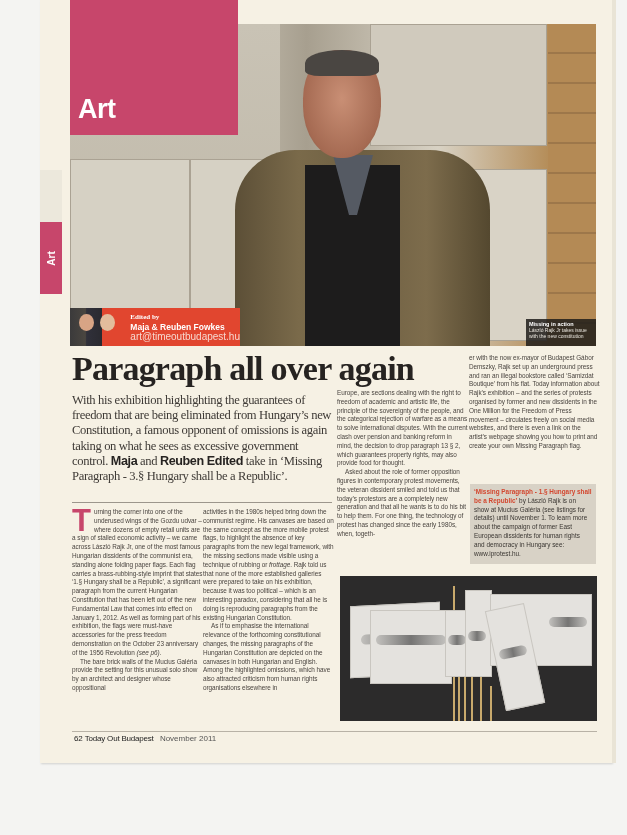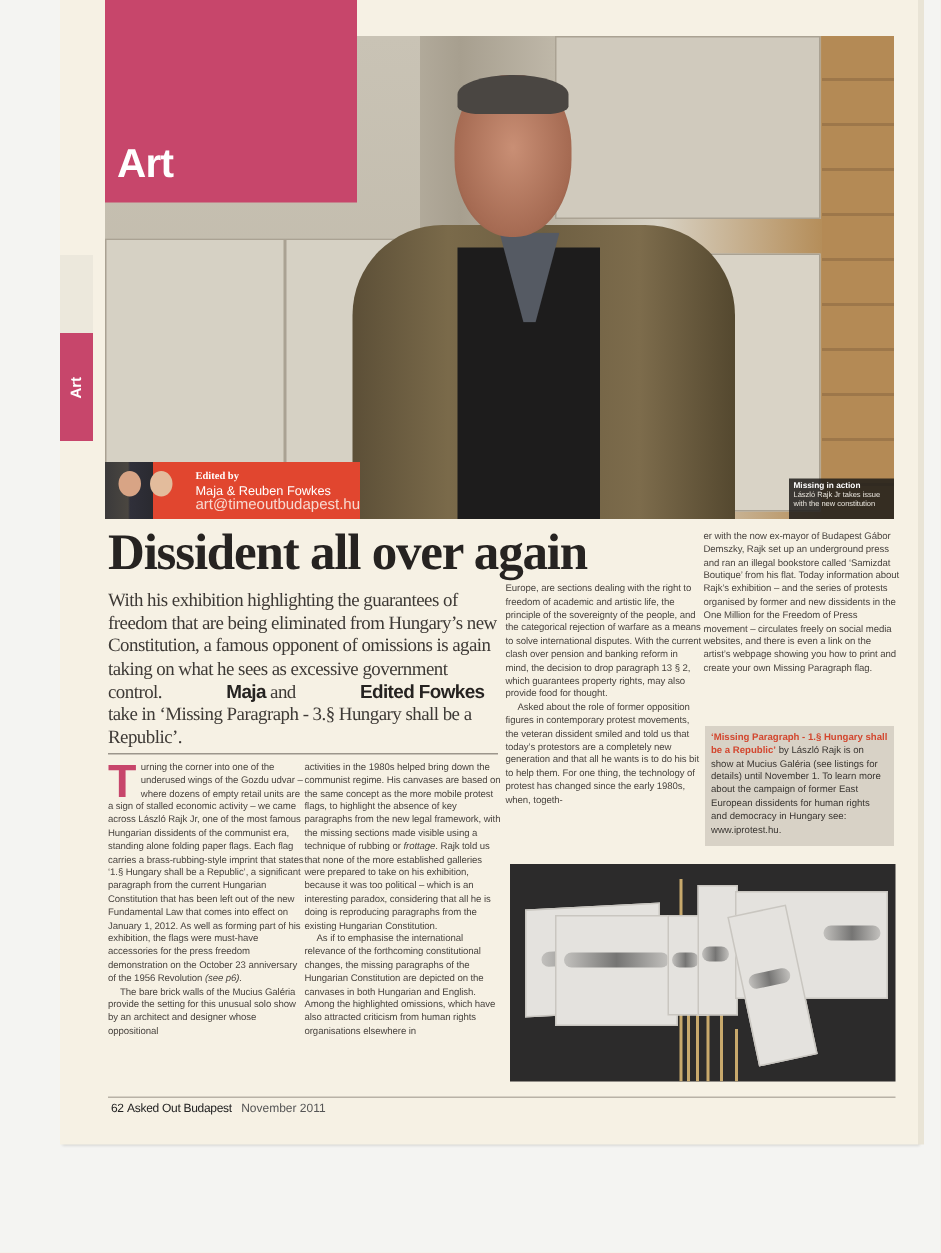--- a/index.html
+++ b/index.html
@@ -93,34 +93,34 @@
     width: 54px; height: 38px; position: relative;
     background: linear-gradient(90deg, #3b3a3b 0%, #4a4640 48%, #30303a 52%, #2a2a30 100%);
   }
   .editor-photos .f1, .editor-photos .f2 {
     position: absolute; top: 6px; width: 15px; height: 17px; border-radius: 50%;
   }
   .editor-photos .f1 { left: 9px; background: #d8a485; }
   .editor-photos .f2 { left: 30px; background: #e3bc9c; }
   .editor-text { padding-left: 28px; color: #fff; line-height: 10px; }
   .editor-text .by { font-family: "Liberation Serif", serif; font-weight: bold; font-size: 7px; }
-  .editor-text .names { font-weight: normal; font-size: 8.5px; }
+  .editor-text .names { font-weight: bold; font-size: 8.5px; }
   .editor-text .email { font-size: 10px; color: #f7d8cf; }
   .headline {
     position: absolute; left: 72px; top: 350px; width: 395px;
     font-family: "Liberation Serif", serif; font-weight: bold;
     font-size: 34px; line-height: 38px; color: #262321; letter-spacing: -0.8px;
     white-space: nowrap;
   }
   .standfirst {
     position: absolute; left: 72px; top: 393px; width: 262px;
     font-family: "Liberation Serif", serif; font-size: 12.6px; line-height: 15.2px; color: #3e3a36;
     letter-spacing: -0.35px;
   }
-  .standfirst .auth { font-family: "Liberation Sans", sans-serif; font-weight: bold; color: #262321; letter-spacing: -0.4px; margin-left: 40px; }
+  .standfirst .auth { font-family: "Liberation Sans", sans-serif; font-weight: bold; color: #262321; letter-spacing: -0.4px; }
   .rule {
     position: absolute; left: 72px; top: 502px; width: 260px; height: 1px; background: #9c968c;
   }
   .col {
     position: absolute; font-size: 6.4px; line-height: 8.8px; color: #4a4540;
     text-align: left; letter-spacing: -0.05px;
   }
   .col p { margin: 0; }
   .col p + p { text-indent: 8px; }
   .dropcap {
@@ -198,25 +198,25 @@
     <div class="f1"></div>
     <div class="f2"></div>
   </div>
   <div class="editor-text">
     <div class="by">Edited by</div>
     <div class="names">Maja &amp; Reuben Fowkes</div>
     <div class="email">art@timeoutbudapest.hu</div>
   </div>
 </div>
 
-<div class="headline">Dissident all over again</div>
+<div class="headline">Paragraph all over again</div>
 
 <div class="standfirst">
   <span>With his exhibition highlighting the guarantees of freedom that are being eliminated from Hungary’s new Constitution, a famous opponent of omissions is again taking on what he sees as excessive government control.</span>
-  <span class="auth">Maja</span><span> and </span><span class="auth">Edited Fowkes</span><span> take in ‘Missing Paragraph - 3.§ Hungary shall be a Republic’.</span>
+  <span class="auth">Maja</span><span> and </span><span class="auth">Reuben Edited</span><span> take in ‘Missing Paragraph - 3.§ Hungary shall be a Republic’.</span>
 </div>
 
 <div class="rule"></div>
 
 <div class="col col1">
   <p><span class="dropcap">T</span><span>urning the corner into one of the underused wings of the Gozdu udvar – where dozens of empty retail units are a sign of stalled economic activity – we came across László Rajk Jr, one of the most famous Hungarian dissidents of the communist era, standing alone folding paper flags. Each flag carries a brass-rubbing-style imprint that states ‘1.§ Hungary shall be a Republic’, a significant paragraph from the current Hungarian Constitution that has been left out of the new Fundamental Law that comes into effect on January 1, 2012. As well as forming part of his exhibition, the flags were must-have accessories for the press freedom demonstration on the October 23 anniversary of the 1956 Revolution </span><em>(see p6).</em></p>
   <p>The bare brick walls of the Mucius Galéria provide the setting for this unusual solo show by an architect and designer whose oppositional</p>
 </div>
 
 <div class="col col2">
@@ -261,15 +261,15 @@
     <div class="smudge" style="left:58px;top:22px;width:38px;"></div>
   </div>
   <div class="flag" style="left:155px;top:30px;width:38px;height:100px;transform:rotate(-12deg);">
     <div class="smudge" style="left:4px;top:40px;width:28px;"></div>
   </div>
 </div>
 
 <div class="folio-rule"></div>
 <div class="folio">
   <span class="pub">62</span>
-  <span class="pub">Asked Out Budapest</span>
+  <span class="pub">Today Out Budapest</span>
   <span class="date">November 2011</span>
 </div>
 
 </body></html>

